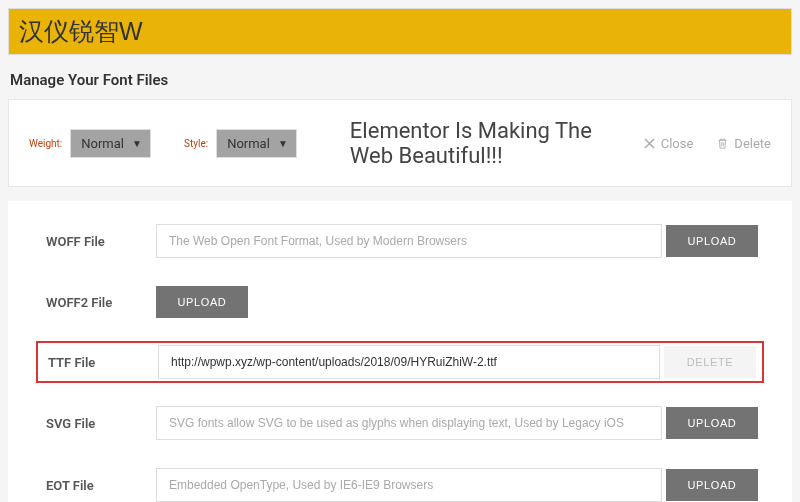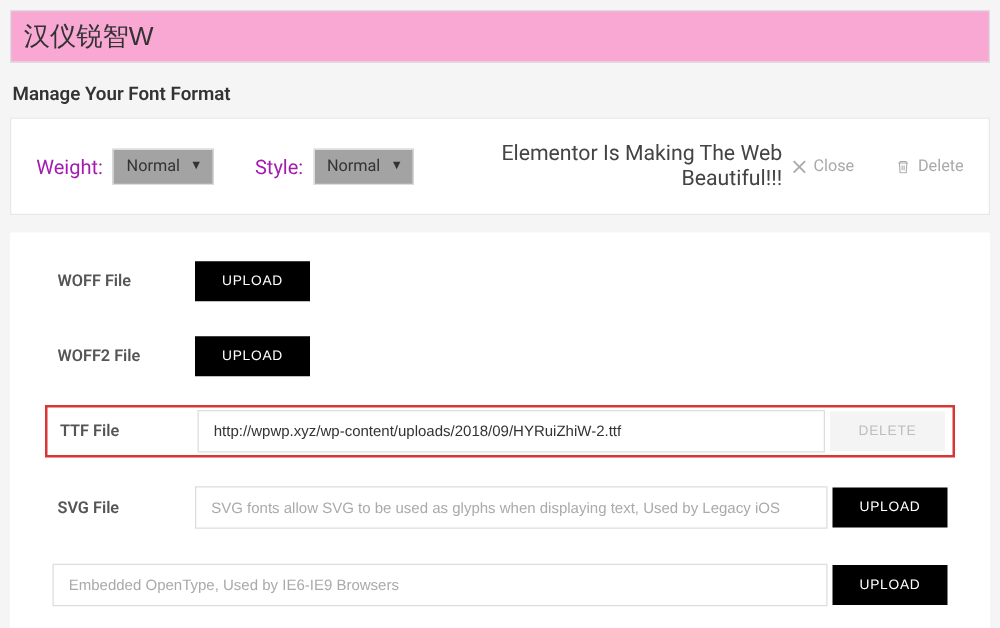--- a/index.html
+++ b/index.html
@@ -6,23 +6,23 @@
     body {
       font-family: -apple-system, BlinkMacSystemFont, "Segoe UI", Roboto, sans-serif;
       background: #f5f5f5;
       padding: 8px;
       font-size: 13px;
       color: #555;
     }
     .font-name-input {
       width: 100%;
       padding: 8px 10px;
-      font-size: 21px;
+      font-size: 25px;
       border: 1px solid #ddd;
-      background: #f9a8d4;
+      background: #eab308;
       color: #333;
       margin-bottom: 16px;
     }
     .section-title {
       font-size: 15px;
       font-weight: 600;
       color: #333;
       margin-bottom: 10px;
       padding: 0 2px;
     }
@@ -31,22 +31,22 @@
       border: 1px solid #e8e8e8;
       padding: 18px 20px;
       margin-bottom: 14px;
     }
     .top-controls {
       display: flex;
       align-items: center;
       gap: 8px;
     }
     .top-controls .label {
-      color: #a21caf;
-      font-size: 16px;
+      color: #c2410c;
+      font-size: 10px;
     }
     .select {
       position: relative;
       background: #a3a3a3;
       border: 1px solid #ddd;
       padding: 6px 26px 6px 10px;
       font-size: 13px;
       color: #333;
       cursor: pointer;
       margin-right: 25px;
@@ -57,28 +57,28 @@
       position: absolute;
       right: 8px;
       top: 50%;
       transform: translateY(-50%);
       font-size: 10px;
       pointer-events: none;
       color: #333;
     }
     .preview-text {
       flex: 1;
-      text-align: right;
-      font-size: 17px;
+      text-align: left;
+      font-size: 22px;
       color: #444;
       padding-left: 20px;
     }
     .top-actions {
       display: flex;
-      gap: 34px;
+      gap: 24px;
       align-items: center;
     }
     .top-action {
       display: inline-flex;
       align-items: center;
       gap: 6px;
       color: #aaa;
       font-size: 13px;
       cursor: pointer;
     }
@@ -116,37 +116,37 @@
     }
     .file-input::placeholder { color: #aaa; }
     .btn {
       width: 92px;
       text-align: center;
       padding: 10px 0;
       font-size: 11px;
       letter-spacing: 0.6px;
       font-weight: 500;
       color: #fff;
-      background: #000000;
+      background: #737373;
       border: none;
       cursor: pointer;
     }
     .btn-light {
       background: #f4f4f4;
       color: #bdbdbd;
     }
   </style>
 </head>
 <body>
 
 
 
 <input class="font-name-input" value="汉仪锐智W" style="">
 
-<div class="section-title">Manage Your Font Format</div>
+<div class="section-title">Manage Your Font Files</div>
 
 <div class="panel top-controls">
   <span class="label">Weight:</span>
   <div class="select">
     <span>Normal</span>
     <span class="caret">▼</span>
   </div>
   <span class="label">Style:</span>
   <div class="select">
     <span>Normal</span>
@@ -165,37 +165,39 @@
           <path d="M1 3h10M3 3V1.5h6V3M2.2 3l.7 10h6.2l.7-10M5 5.5v5M7 5.5v5" stroke="#aaa" stroke-width="1.1" fill="none"></path>
         </svg>
       <span>Delete</span>
     </span>
   </div>
 </div>
 
 <div class="files" id="files-container">
     <div class="file-row">
       <div class="file-label">WOFF File</div>
+      <input class="file-input" placeholder="The Web Open Font Format, Used by Modern Browsers" style="">
       <button class="btn">UPLOAD</button>
     </div>
     <div class="file-row">
       <div class="file-label">WOFF2 File</div>
       <button class="btn">UPLOAD</button>
     </div>
     <div class="file-row highlighted">
       <div class="file-label">TTF File</div>
       <input class="file-input" placeholder="" value="http://wpwp.xyz/wp-content/uploads/2018/09/HYRuiZhiW-2.ttf" style="">
       <button class="btn btn-light">DELETE</button>
     </div>
     <div class="file-row">
       <div class="file-label">SVG File</div>
       <input class="file-input" placeholder="SVG fonts allow SVG to be used as glyphs when displaying text, Used by Legacy iOS" style="">
       <button class="btn">UPLOAD</button>
     </div>
     <div class="file-row">
+      <div class="file-label">EOT File</div>
       <input class="file-input" placeholder="Embedded OpenType, Used by IE6-IE9 Browsers" style="">
       <button class="btn">UPLOAD</button>
     </div>
   </div>
 
 
 
 
 
 

